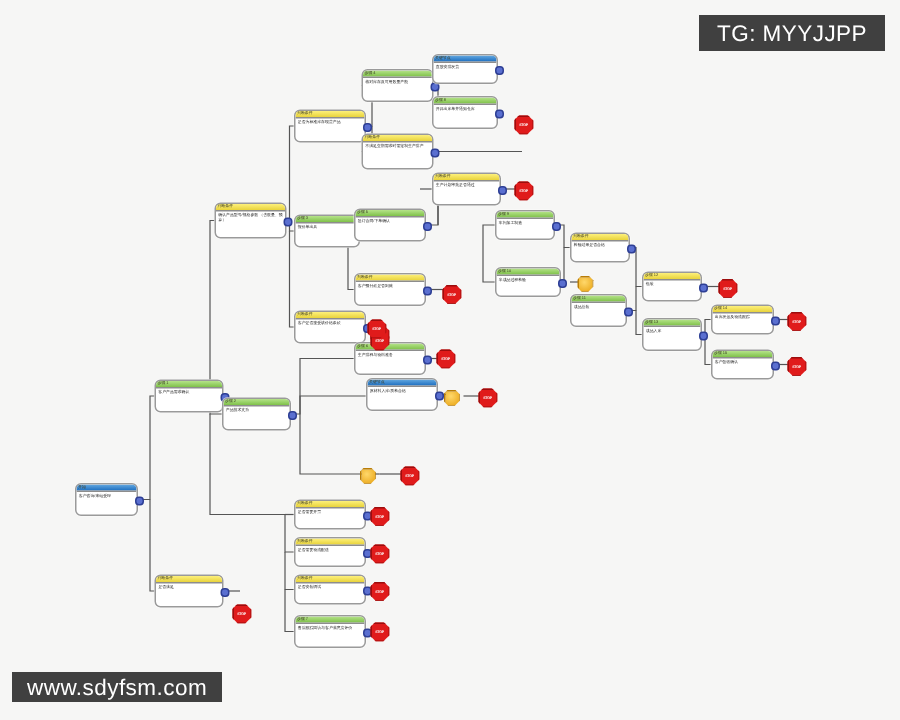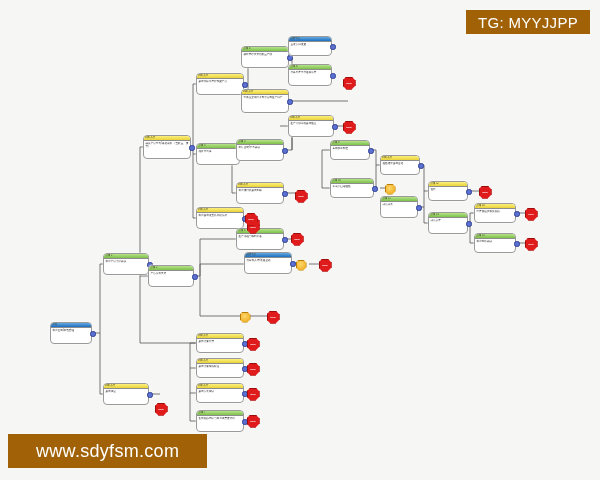--- a/index.html
+++ b/index.html
@@ -83,35 +83,35 @@
     position:absolute;
     width:9px;height:9px;
     margin:-4.5px 0 0 -4.5px;
     background:radial-gradient(circle at 40% 35%,#ffd86b,#e8a313);
     border:0.6px solid #b97d06;
     clip-path:polygon(30% 0,70% 0,100% 30%,100% 70%,70% 100%,30% 100%,0 70%,0 30%);
   }
   
   .wm{
     position:absolute;
-    background:#a16207;
+    background:#404040;
     color:#ffffff;
     font-family:"Liberation Sans","DejaVu Sans",sans-serif;
     display:flex;align-items:center;
     letter-spacing:0.3px;
   }
   #wm-tg{
     right:10px;top:10px;
     height:24px;padding:0 12px;
     font-size:15px;
   }
   #wm-site{
     left:8px;bottom:12px;
-    height:34px;padding:0 28px;
-    font-size:18px;
+    height:20px;padding:0 10px;
+    font-size:15px;
   }
 </style>
 </head>
 <body>
 
 <div id="canvas">
 
   <svg id="paper" viewBox="0 0 600 480" preserveAspectRatio="none">
     <g fill="none" stroke="#555555" stroke-width="0.8">
 

